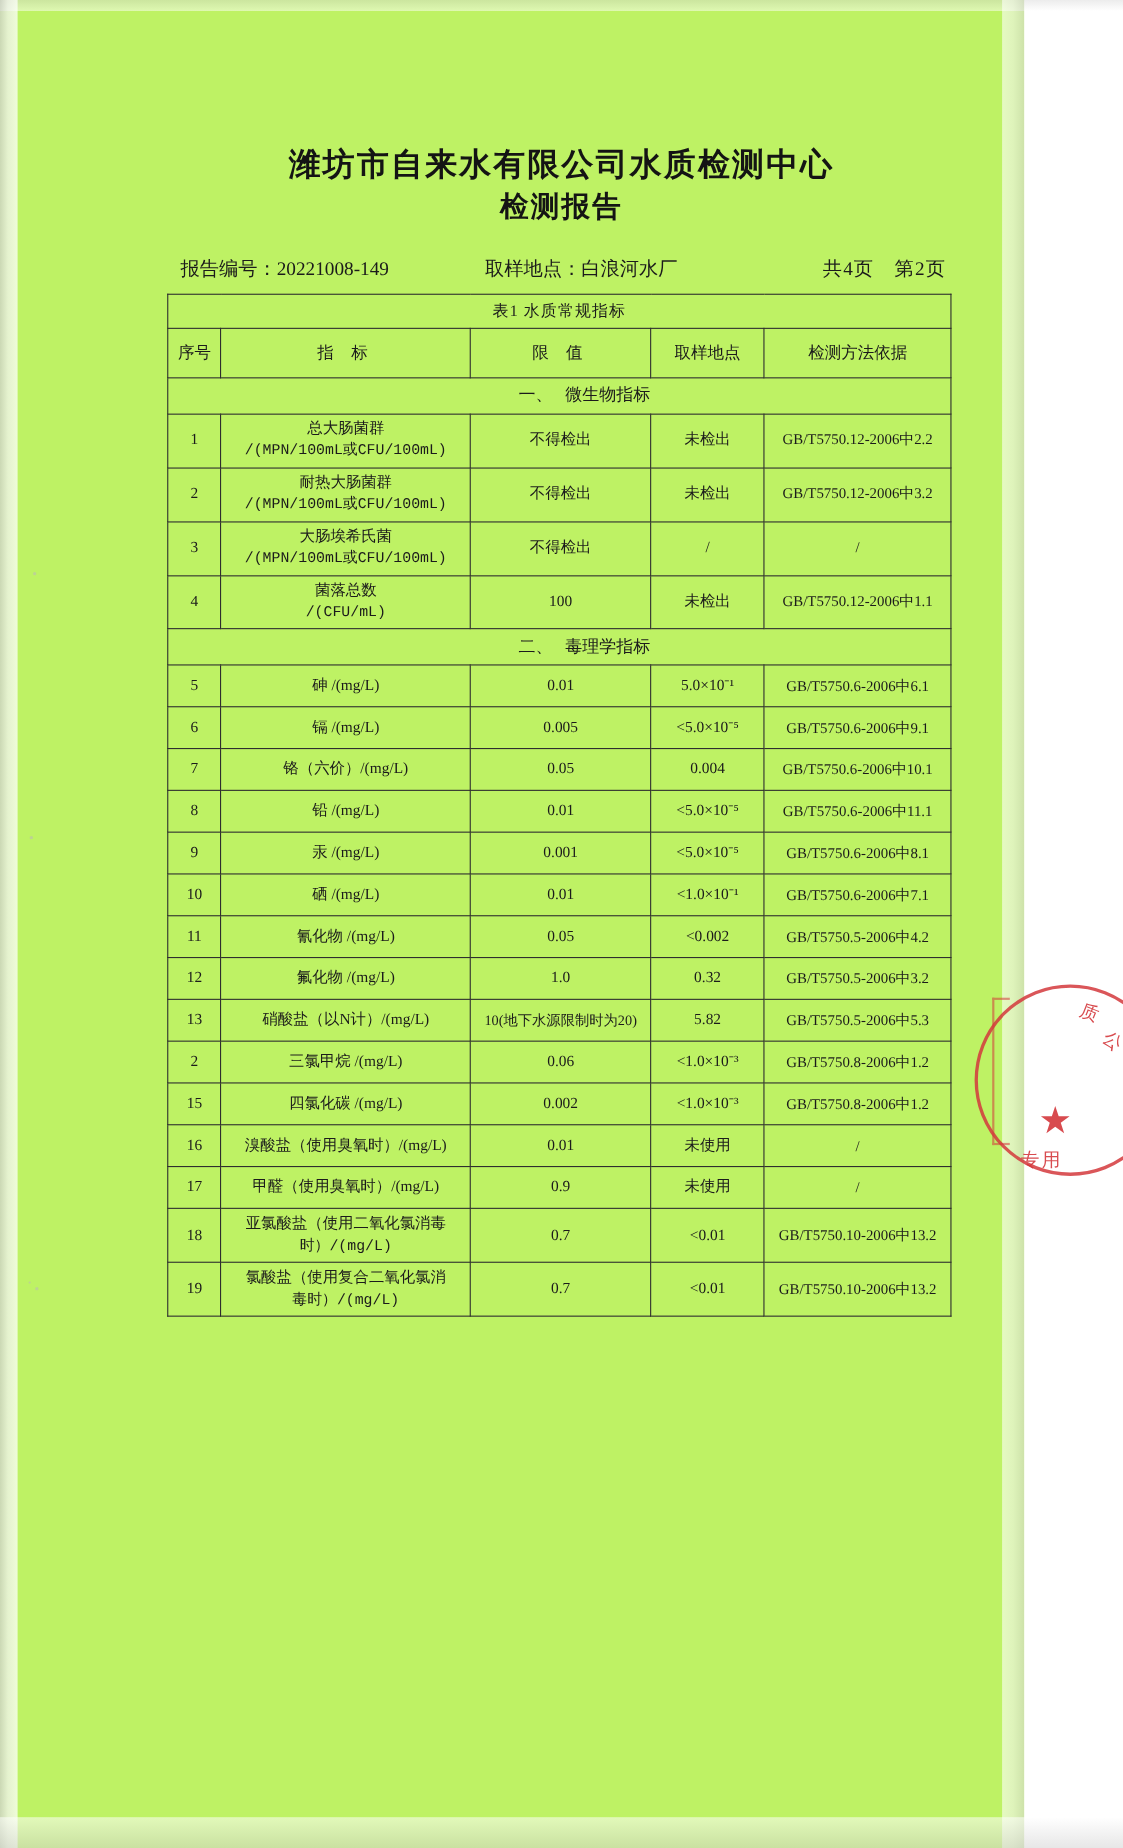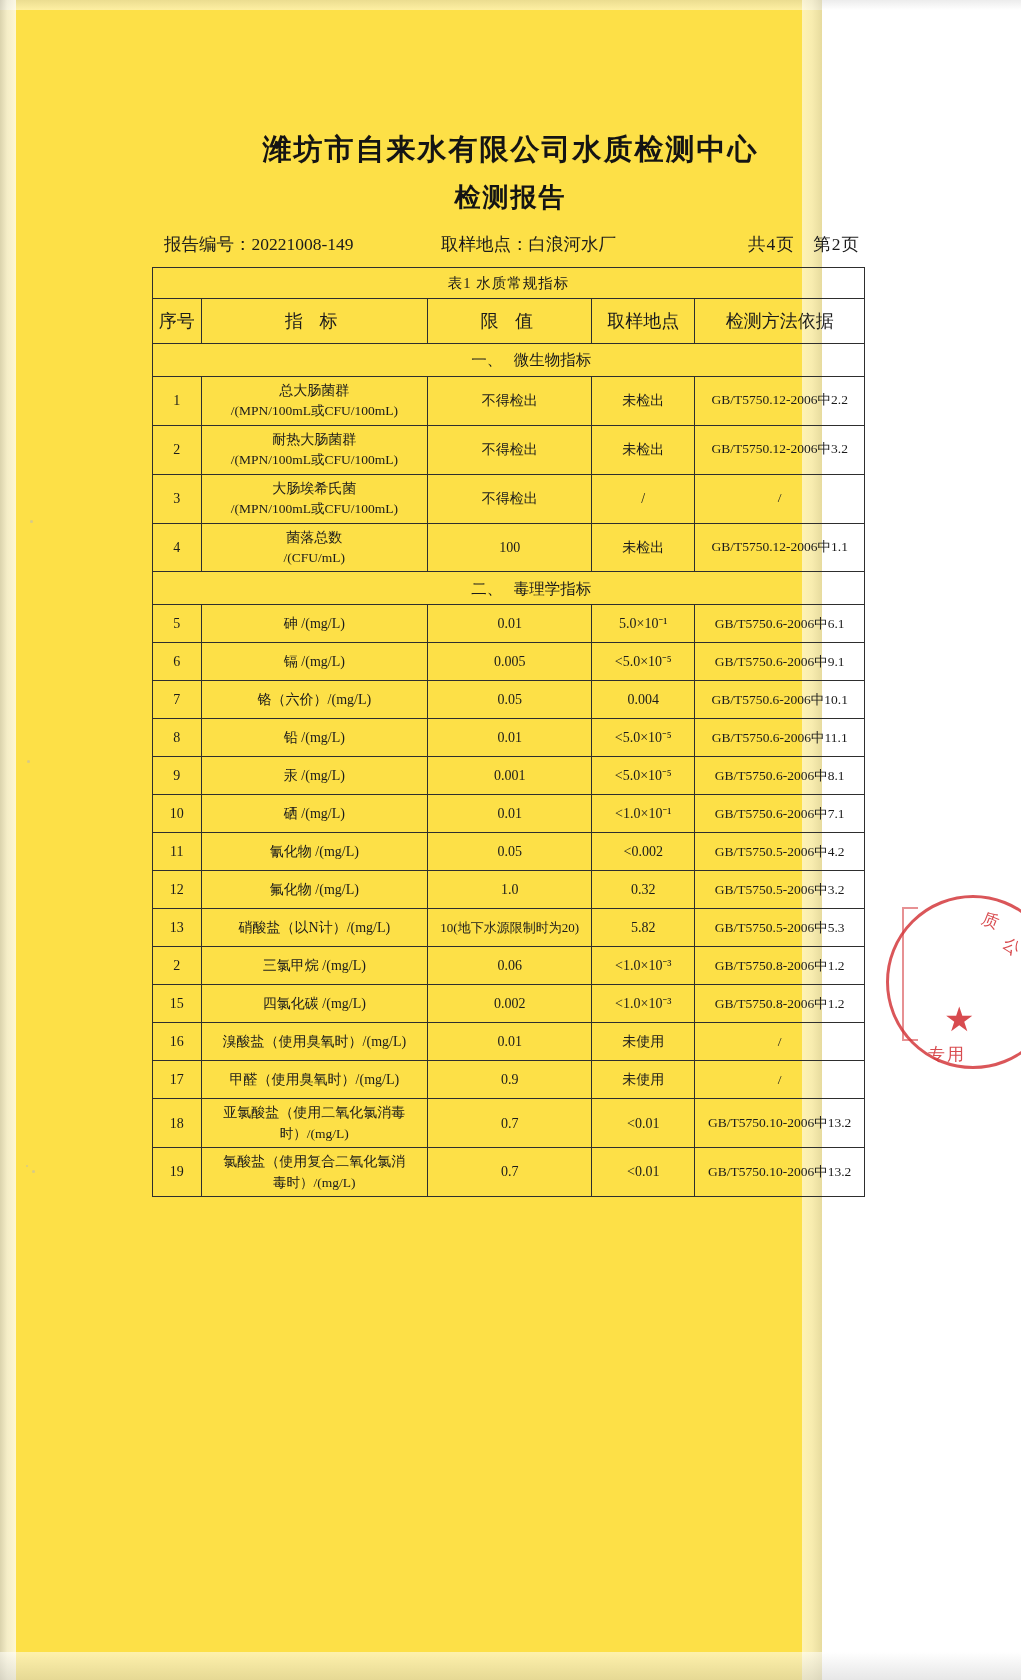--- a/index.html
+++ b/index.html
@@ -11,23 +11,23 @@
     height: 1680px;
     background: #ffffff;
     font-family: "Liberation Serif", serif;
     color: #1b1b1b;
     position: relative;
     overflow: hidden;
   }
   .page {
     position: absolute;
     left: 0; top: 0;
-    width: 822px;
+    width: 931px;
     height: 1680px;
-    background: #fde047;
+    background: #bef264;
   }
   
   .edge-left {
     position: absolute;
     left: 0; top: 0;
     width: 16px; height: 1680px;
     background: linear-gradient(to right, #cfcfcf 0%, #f2f2f2 45%, #ffffff 100%);
     opacity: .75;
   }
   .edge-right {
@@ -69,21 +69,20 @@
     font-size: 29px;
     letter-spacing: 2px;
     font-weight: 600;
     font-family: "Liberation Serif", serif;
     color: #141414;
   }
   .title-sub {
     font-size: 26px;
     letter-spacing: 2px;
     font-weight: 600;
-    margin-top: 10px;
     color: #141414;
   }
 
   .meta-row {
     position: absolute;
     top: 232px;
     left: 148px;
     width: 760px;
     font-size: 17.5px;
     height: 26px;
@@ -120,21 +119,21 @@
     text-align: center;
     line-height: 1.25;
   }
   .tbl-caption {
     height: 30px;
     font-size: 14.5px;
     letter-spacing: 1px;
   }
   .hdr td {
     height: 44px;
-    font-size: 18px;
+    font-size: 15px;
   }
   .hdr .sp-wide {
     letter-spacing: 6px;
   }
   .section-row td {
     height: 32px;
     text-align: left;
     font-size: 15.5px;
     padding-left: 0;
   }
@@ -149,20 +148,21 @@
   .c-no { width: 48px; font-size: 14px; }
   .c-idx { width: 228px; }
   .c-lim { width: 165px; }
   .c-res { width: 103px; }
   .c-meth { width: 169px; }
 
   .idx-two {
     display: block;
     line-height: 1.45;
     padding: 4px 0;
+    font-family: Liberation Mono, monospace;
   }
   .idx-line1 { display: block; }
   .idx-line2 { display: block; font-size: 13.5px; }
   .row-tall td { height: 44px; }
   .row-std td { height: 37px; }
   .lim-small { font-size: 13px; }
   .meth { font-size: 13.5px; white-space: nowrap; }
   .res { font-size: 14px; }
 
   

